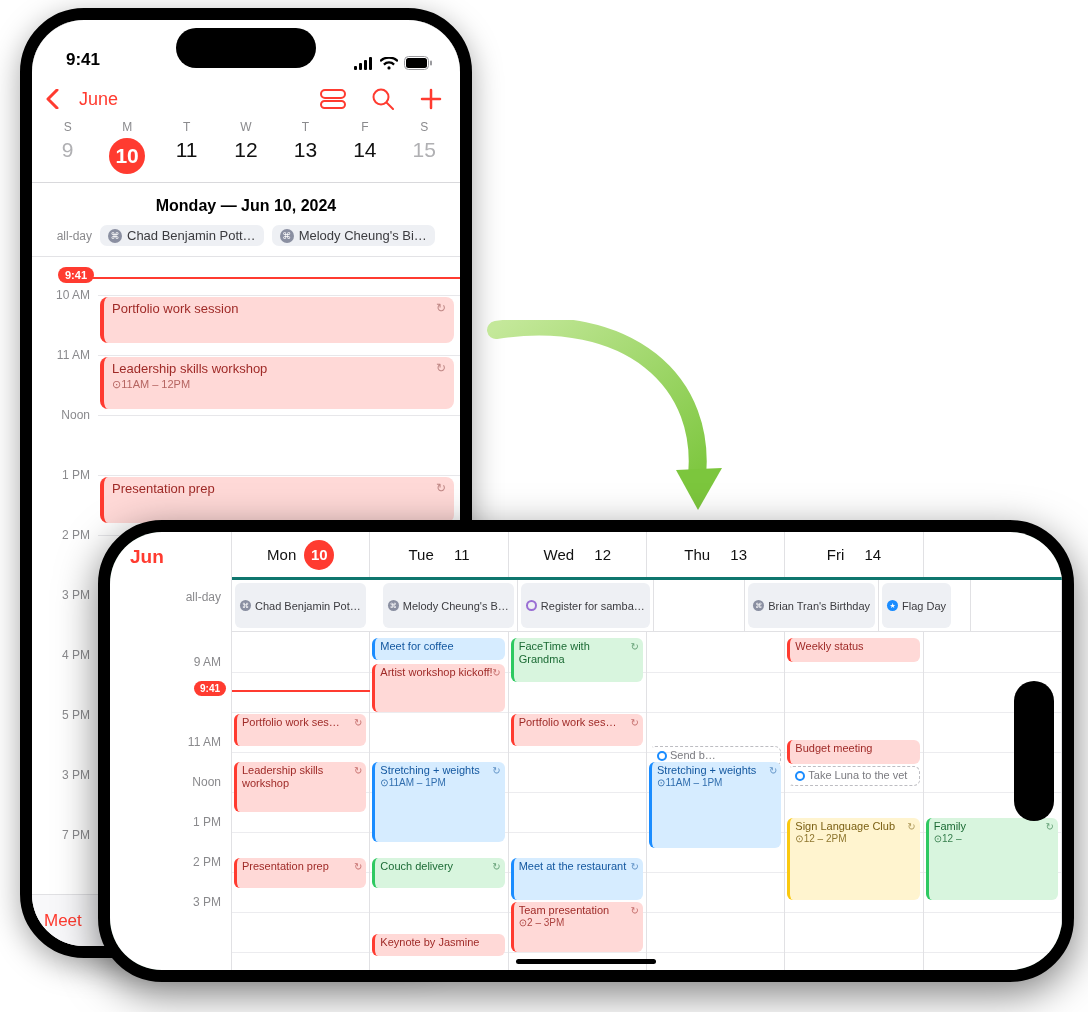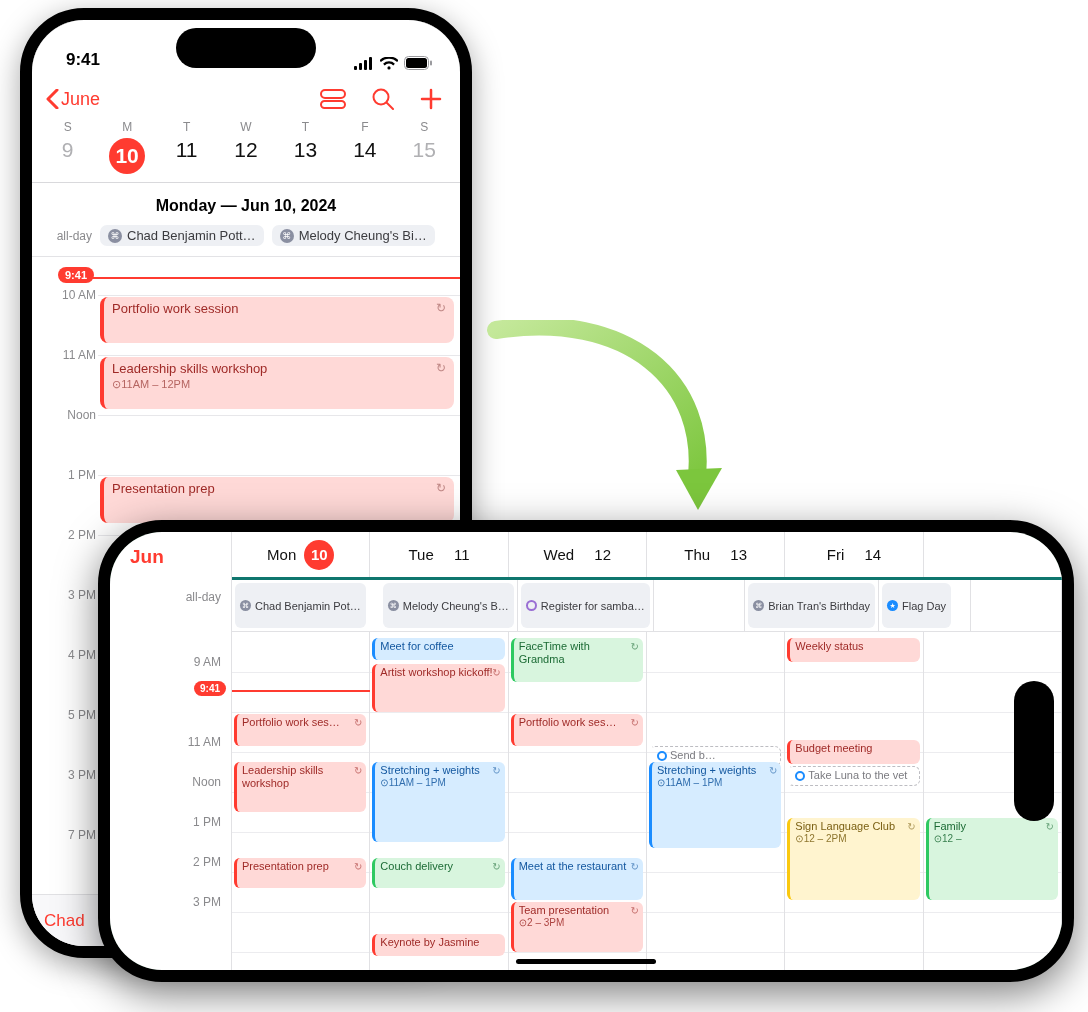--- a/index.html
+++ b/index.html
@@ -61,21 +61,21 @@
     align-items: center;
     justify-content: space-between;
     padding: 6px 14px 0;
     height: 44px;
   }
   .back-btn {
     display: flex;
     align-items: center;
     color: #ff3b30;
     font-size: 18px;
-    gap: 2px;
+    gap: 20px;
   }
   .nav-icons { display: flex; gap: 26px; align-items: center; padding-right: 4px; }
   .nav-icons svg, .nav-icons .icon { color: #ff3b30; }
 
   
   .weekstrip {
     display: grid;
     grid-template-columns: repeat(7, 1fr);
     margin-top: 2px;
     padding: 0 6px;
@@ -143,21 +143,21 @@
 
   .timeline {
     position: relative;
     flex: 1;
     overflow: hidden;
     padding-left: 66px;
   }
   .hourline { position: absolute; left: 66px; right: 0; height: 1px; background: #e7e7ea; }
   .hourlabel {
     position: absolute;
-    left: 6px;
+    left: 0;
     width: 58px;
     text-align: right;
     font-size: 12px;
     color: #8a8a8d;
     transform: translateY(-50%);
   }
   .nowline {
     position: absolute;
     left: 28px; right: 0;
     height: 2px; background: #ff3b30;
@@ -505,21 +505,21 @@
         <span><span>Leadership skills workshop</span><span class="sub">⊙11AM – 12PM</span></span>
         <span class="recur">↻</span>
       </div>
       <div class="pevt" style="top:220px; height:46px">
         <span>Presentation prep</span>
         <span class="recur">↻</span>
       </div>
     </div>
 
     <div class="bottombar">
-      <span>Chad</span>
+      <span>Meet</span>
     </div>
   </div>
 </div>
 
 <svg class="arrow" viewBox="0 0 260 220">
   <defs>
     <linearGradient id="g" x1="0" y1="0" x2="1" y2="1">
       <stop offset="0" stop-color="#c4e89a"></stop>
       <stop offset="1" stop-color="#7cc63d"></stop>
     </linearGradient>

